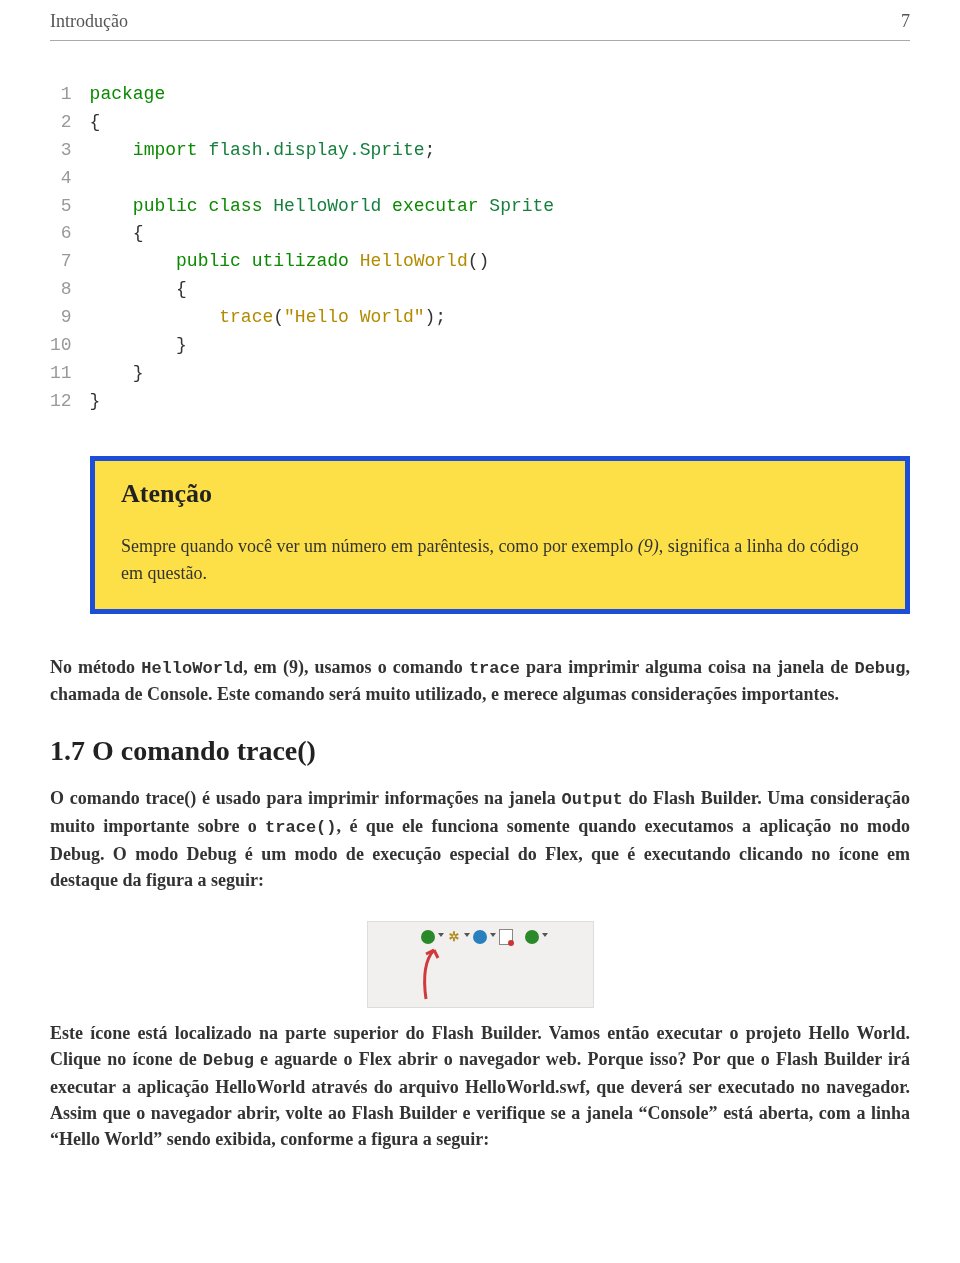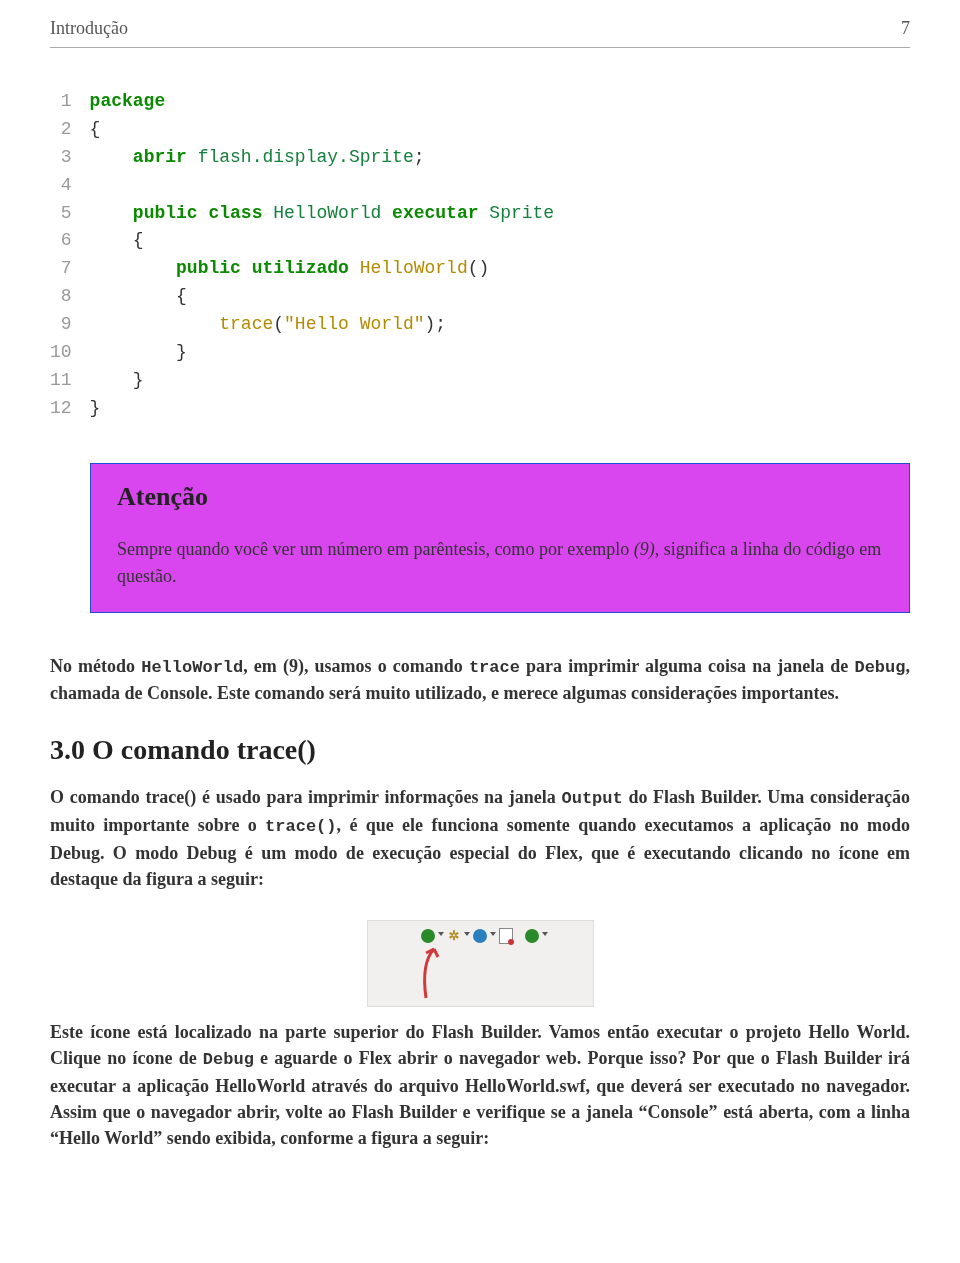--- a/index.html
+++ b/index.html
@@ -5,21 +5,21 @@
   body {
     margin: 0;
     padding: 0;
     font-family: Georgia, 'Times New Roman', serif;
     background: #fff;
     color: #333;
   }
   .page {
     width: 960px;
     margin: 0 auto;
-    padding: 8px 50px 40px 50px;
+    padding: 1px 50px 40px 50px;
     box-sizing: border-box;
   }
   .header {
     display: flex;
     justify-content: space-between;
     align-items: baseline;
     padding: 10px 0 8px 0;
     border-bottom: 1px solid #aaa;
     margin-bottom: 40px;
   }
@@ -33,29 +33,29 @@
     margin-bottom: 40px;
   }
   .gutter {
     color: #999;
     text-align: right;
     padding-right: 18px;
     white-space: pre;
     user-select: none;
   }
   .code { white-space: pre; }
-  .tok-kw { color: #0a8a00; font-weight: bold; }
+  .tok-kw { color: #0a8a00; font-weight: normal; }
   .tok-cls { color: #15803d; }
   .tok-fn { color: #b28b00; }
   .tok-str { color: #b28b00; }
   .tok-plain { color: #333; }
 
   .note-box {
-    border: 1px solid #1d4ed8;
-    background: #d946ef;
+    border: 5px solid #1d4ed8;
+    background: #fde047;
     margin: 10px 0 40px 40px;
     padding: 18px 26px 22px 26px;
   }
   .note-title {
     font-size: 26px;
     font-weight: bold;
     margin-bottom: 10px;
     color: #222;
   }
   .note-body {
@@ -145,21 +145,21 @@
 5
 6
 7
 8
 9
 10
 11
 12</div>
     <div class="code" id="code-body"><span class="tok-kw">package</span>
 <span class="tok-plain">{</span>
-<span class="tok-plain">    </span><span class="tok-kw">abrir</span><span class="tok-plain"> </span><span class="tok-cls">flash.display.Sprite</span><span class="tok-plain">;</span>
+<span class="tok-plain">    </span><span class="tok-kw">import</span><span class="tok-plain"> </span><span class="tok-cls">flash.display.Sprite</span><span class="tok-plain">;</span>
 <span class="tok-plain"></span>
 <span class="tok-plain">    </span><span class="tok-kw">public class</span><span class="tok-plain"> </span><span class="tok-cls">HelloWorld</span><span class="tok-plain"> </span><span class="tok-kw">executar</span><span class="tok-plain"> </span><span class="tok-cls">Sprite</span>
 <span class="tok-plain">    {</span>
 <span class="tok-plain">        </span><span class="tok-kw">public utilizado</span><span class="tok-plain"> </span><span class="tok-fn">HelloWorld</span><span class="tok-plain">()</span>
 <span class="tok-plain">        {</span>
 <span class="tok-plain">            </span><span class="tok-fn">trace</span><span class="tok-plain">(</span><span class="tok-str">"Hello World"</span><span class="tok-plain">);</span>
 <span class="tok-plain">        }</span>
 <span class="tok-plain">    }</span>
 <span class="tok-plain">}</span></div>
   </div>
@@ -168,21 +168,21 @@
     <div class="note-title">Atenção</div>
     <div class="note-body">
       <span>Sempre quando você ver um número em parêntesis, como por exemplo </span><span class="em">(9)</span><span>, significa a linha do código em questão.</span>
     </div>
   </div>
 
   <p class="body-text">
     <span>No método </span><span class="mono">HelloWorld</span><span>, em (9), usamos o comando </span><span class="mono">trace</span><span> para imprimir alguma coisa na janela de </span><span class="mono">Debug</span><span>, chamada de Console. Este comando será muito utilizado, e merece algumas considerações importantes.</span>
   </p>
 
-  <h2 class="section">3.0 O comando trace()</h2>
+  <h2 class="section">1.7 O comando trace()</h2>
 
   <p class="body-text">
     <span>O comando trace() é usado para imprimir informações na janela </span><span class="mono">Output</span><span> do Flash Builder. Uma consideração muito importante sobre o </span><span class="mono">trace()</span><span>, é que ele funciona somente quando executamos a aplicação no modo Debug. O modo Debug é um modo de execução especial do Flex, que é executando clicando no ícone em destaque da figura a seguir:</span>
   </p>
 
   <div class="toolbar-figure">
     <div class="toolbar-row">
       <span class="tb-ico">
           <span class="circle green"></span>
           <span class="dd"></span>

